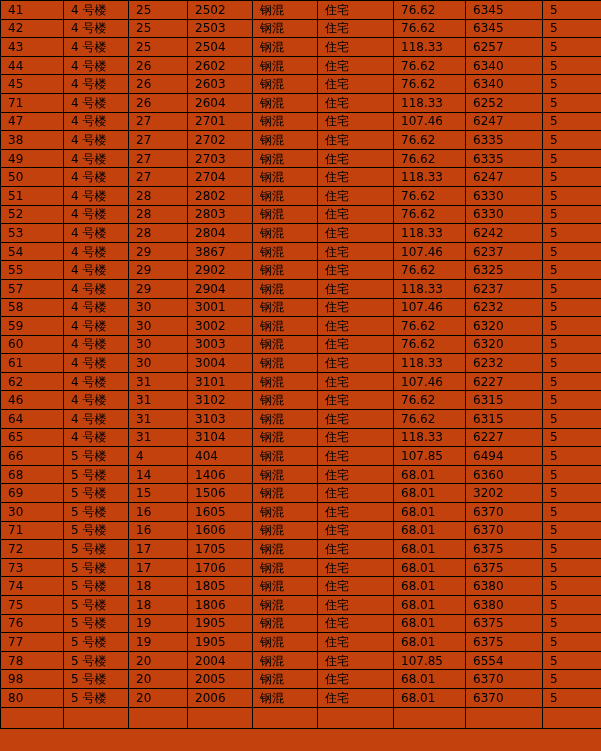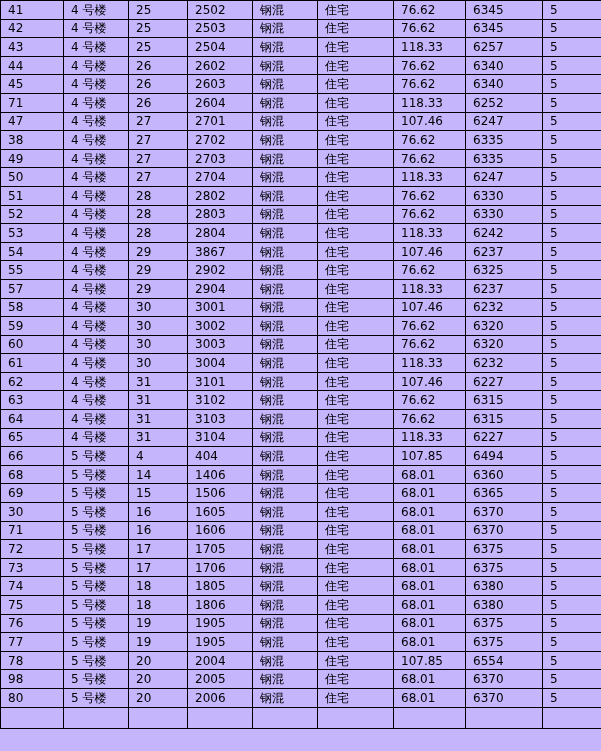--- a/index.html
+++ b/index.html
@@ -5,21 +5,21 @@
   html, body {
     margin: 0;
     padding: 0;
     background: #ffffff;
   }
   #viewport {
     position: relative;
     width: 601px;
     height: 751px;
     overflow: hidden;
-    background: #c4b5fd;
+    background: #c2410c;
     font-family: "DejaVu Sans", "Liberation Sans", sans-serif;
   }
   table.price-table {
     border-collapse: collapse;
     table-layout: fixed;
     width: 601px;
   }
   table.price-table td {
     border: 1px solid #000000;
     height: 17.6px; 
@@ -287,21 +287,21 @@
           <td>4 号楼</td>
           <td>31</td>
           <td>3101</td>
           <td>钢混</td>
           <td>住宅</td>
           <td>107.46</td>
           <td>6227</td>
           <td>5</td>
         </tr>
         <tr>
-          <td>63</td>
+          <td>46</td>
           <td>4 号楼</td>
           <td>31</td>
           <td>3102</td>
           <td>钢混</td>
           <td>住宅</td>
           <td>76.62</td>
           <td>6315</td>
           <td>5</td>
         </tr>
         <tr>
@@ -349,21 +349,21 @@
           <td>5</td>
         </tr>
         <tr>
           <td>69</td>
           <td>5 号楼</td>
           <td>15</td>
           <td>1506</td>
           <td>钢混</td>
           <td>住宅</td>
           <td>68.01</td>
-          <td>6365</td>
+          <td>3202</td>
           <td>5</td>
         </tr>
         <tr>
           <td>30</td>
           <td>5 号楼</td>
           <td>16</td>
           <td>1605</td>
           <td>钢混</td>
           <td>住宅</td>
           <td>68.01</td>

